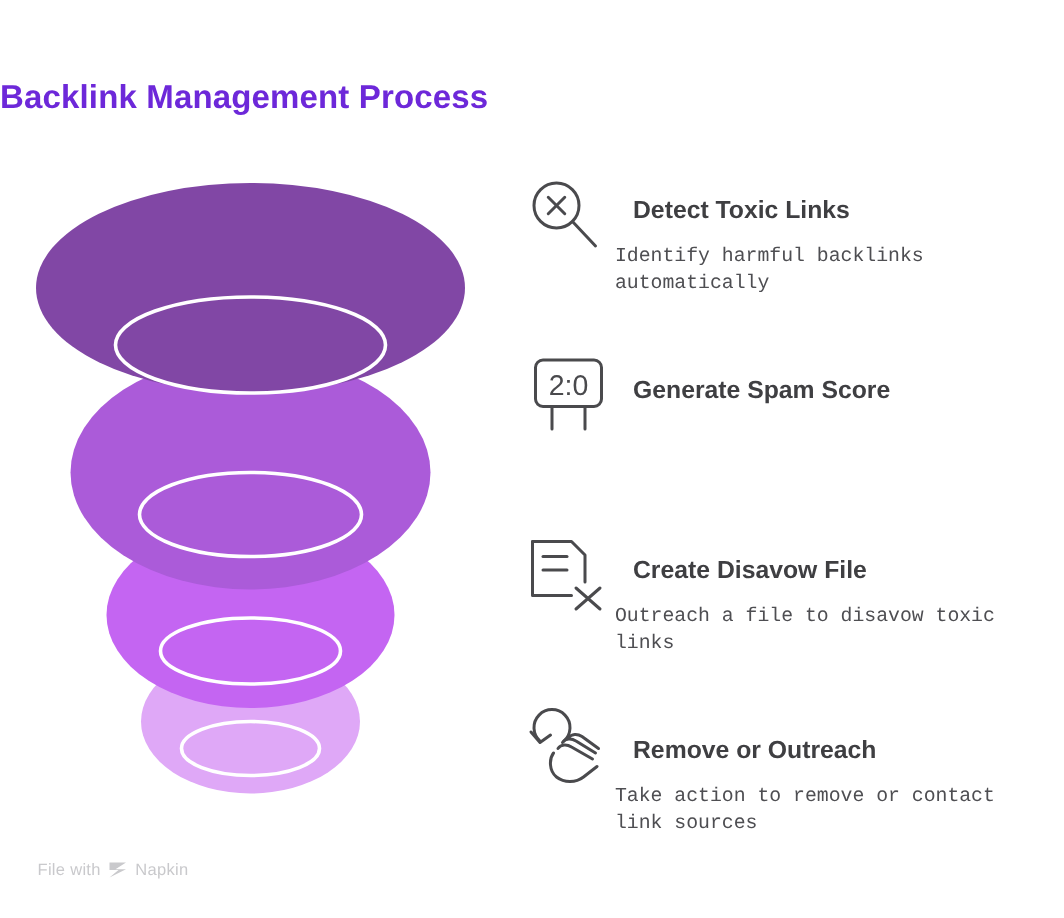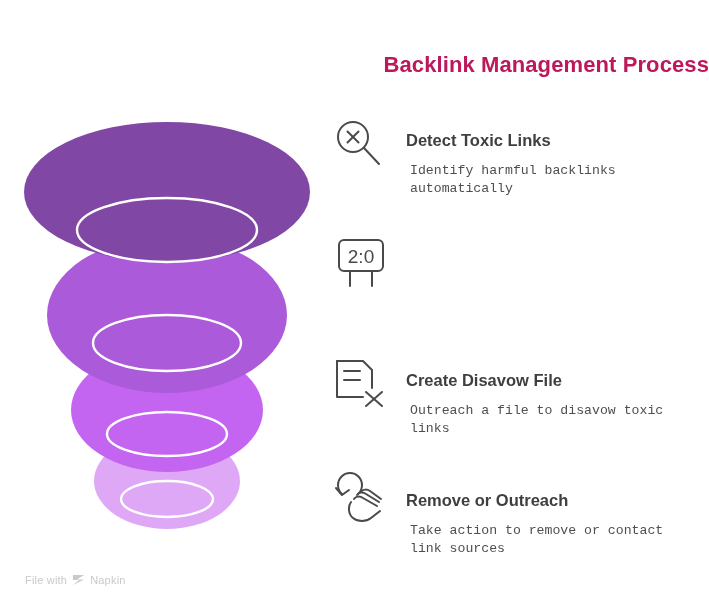--- a/index.html
+++ b/index.html
@@ -7,24 +7,24 @@
     width:709px;height:612px;
     background:#ffffff;
     font-family:"Liberation Sans", sans-serif;
     position:relative;
     overflow:hidden;
     -webkit-font-smoothing:antialiased;
   }
   #page-title{
     position:absolute;
     left:0;top:52px;width:709px;
-    text-align:right;
+    text-align:left;
     font-size:22px;
     font-weight:bold;
-    color:#be185d;
+    color:#6d28d9;
     letter-spacing:.1px;
   }
 
   
   #funnel{
     position:absolute;
     left:0px;top:100px;
     width:340px;height:440px;
   }
   #funnel svg{display:block;width:340px;height:440px;overflow:visible;}
@@ -35,27 +35,27 @@
     left:330px;top:112px;
     width:379px;
   }
   .step{
     position:relative;
     height:120px;
   }
   .step:last-child{height:auto;}
   .step-icon{
     position:absolute;
-    left:2px;top:4px;
+    left:20px;top:4px;
     width:58px;height:56px;
   }
   .step-icon svg{display:block;overflow:visible;}
   .step-title{
     position:absolute;
-    left:76px;top:19px;
+    left:92px;top:19px;
     font-size:16.5px;
     font-weight:bold;
     color:#3f3f42;
     white-space:nowrap;
   }
   .step-desc{
     position:absolute;
     left:80px;top:50px;
     width:275px;
     font-size:13.2px;
@@ -123,20 +123,21 @@
 
   <div class="step">
     <div class="step-icon">
       <svg width="58" height="56" viewBox="0 0 58 56" fill="none" stroke="#4a4a4d" stroke-width="2" stroke-linecap="round">
         <rect x="7" y="4" width="44" height="31" rx="5"></rect>
         <line x1="18" y1="35" x2="18" y2="50"></line>
         <line x1="40" y1="35" x2="40" y2="50"></line>
         <text x="29" y="27" text-anchor="middle" font-family="&quot;Liberation Sans&quot;, sans-serif" font-size="19" fill="#4a4a4d" stroke="none">2:0</text>
       </svg>
     </div>
+    <div class="step-title">Generate Spam Score</div>
   </div>
 
   <div class="step">
     <div class="step-icon">
       <svg width="58" height="56" viewBox="0 0 58 56" fill="none" stroke="#4a4a4d" stroke-width="2" stroke-linecap="round" stroke-linejoin="round">
         <path d="M5 5 h26 l9 9 v18"></path>
         <path d="M5 5 v36 h26"></path>
         <line x1="12" y1="15" x2="28" y2="15"></line>
         <line x1="12" y1="24" x2="28" y2="24"></line>
         <line x1="34" y1="36" x2="50" y2="50"></line>

